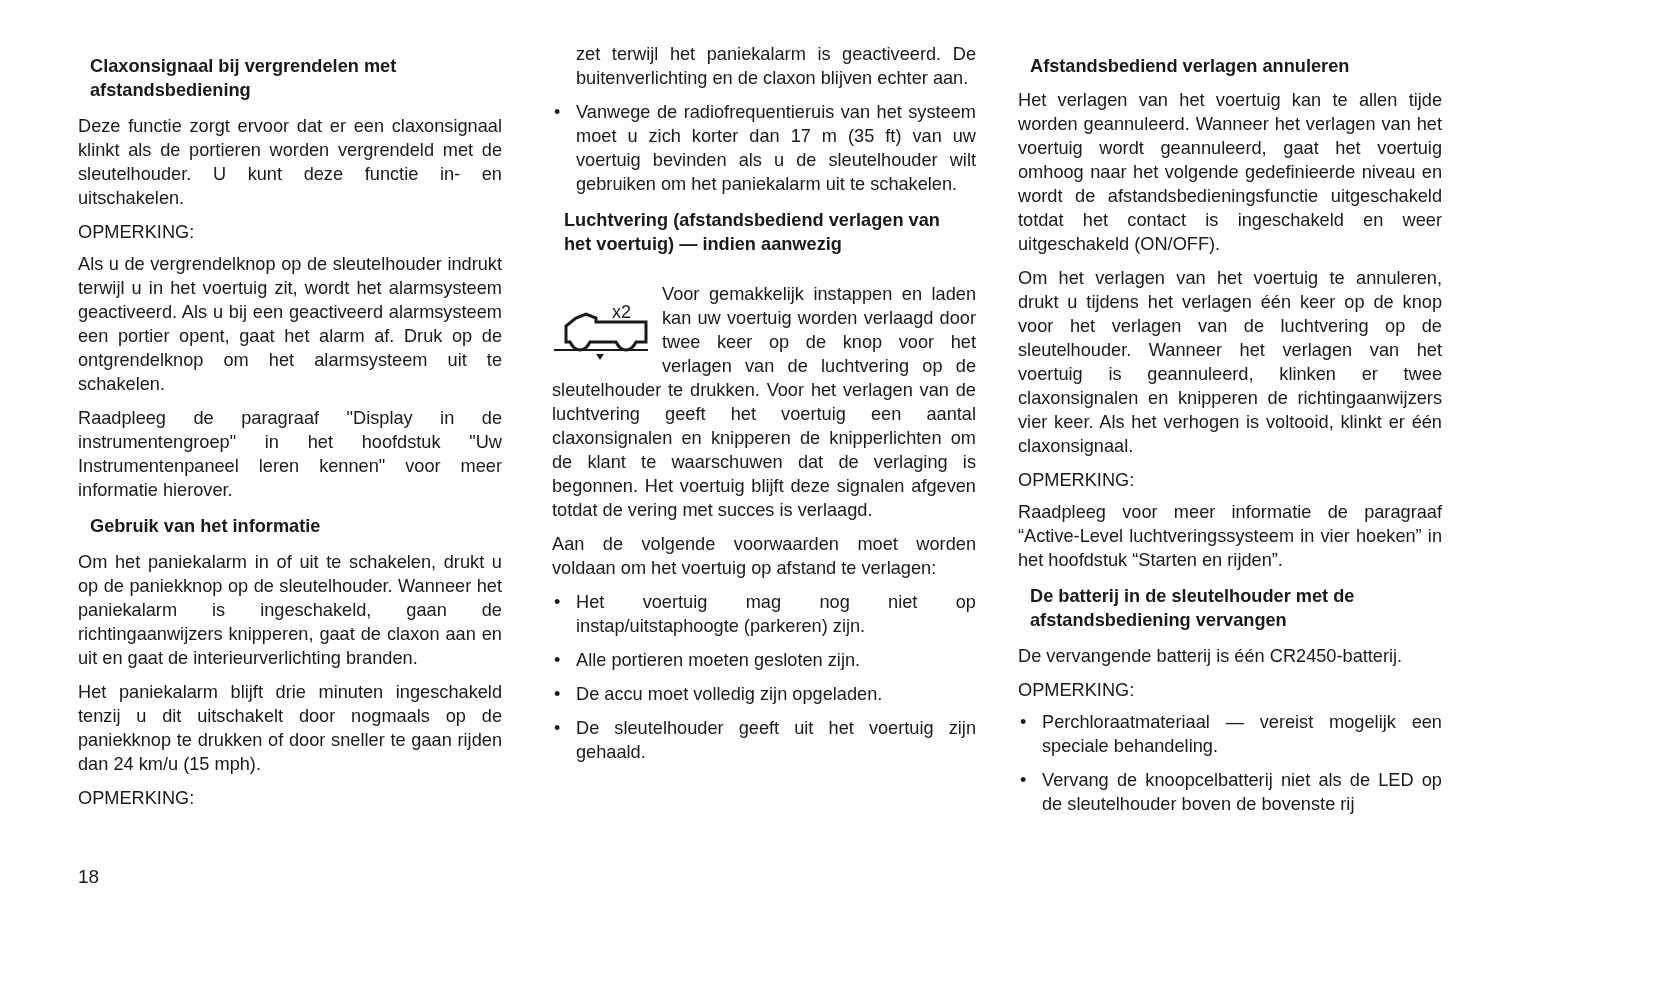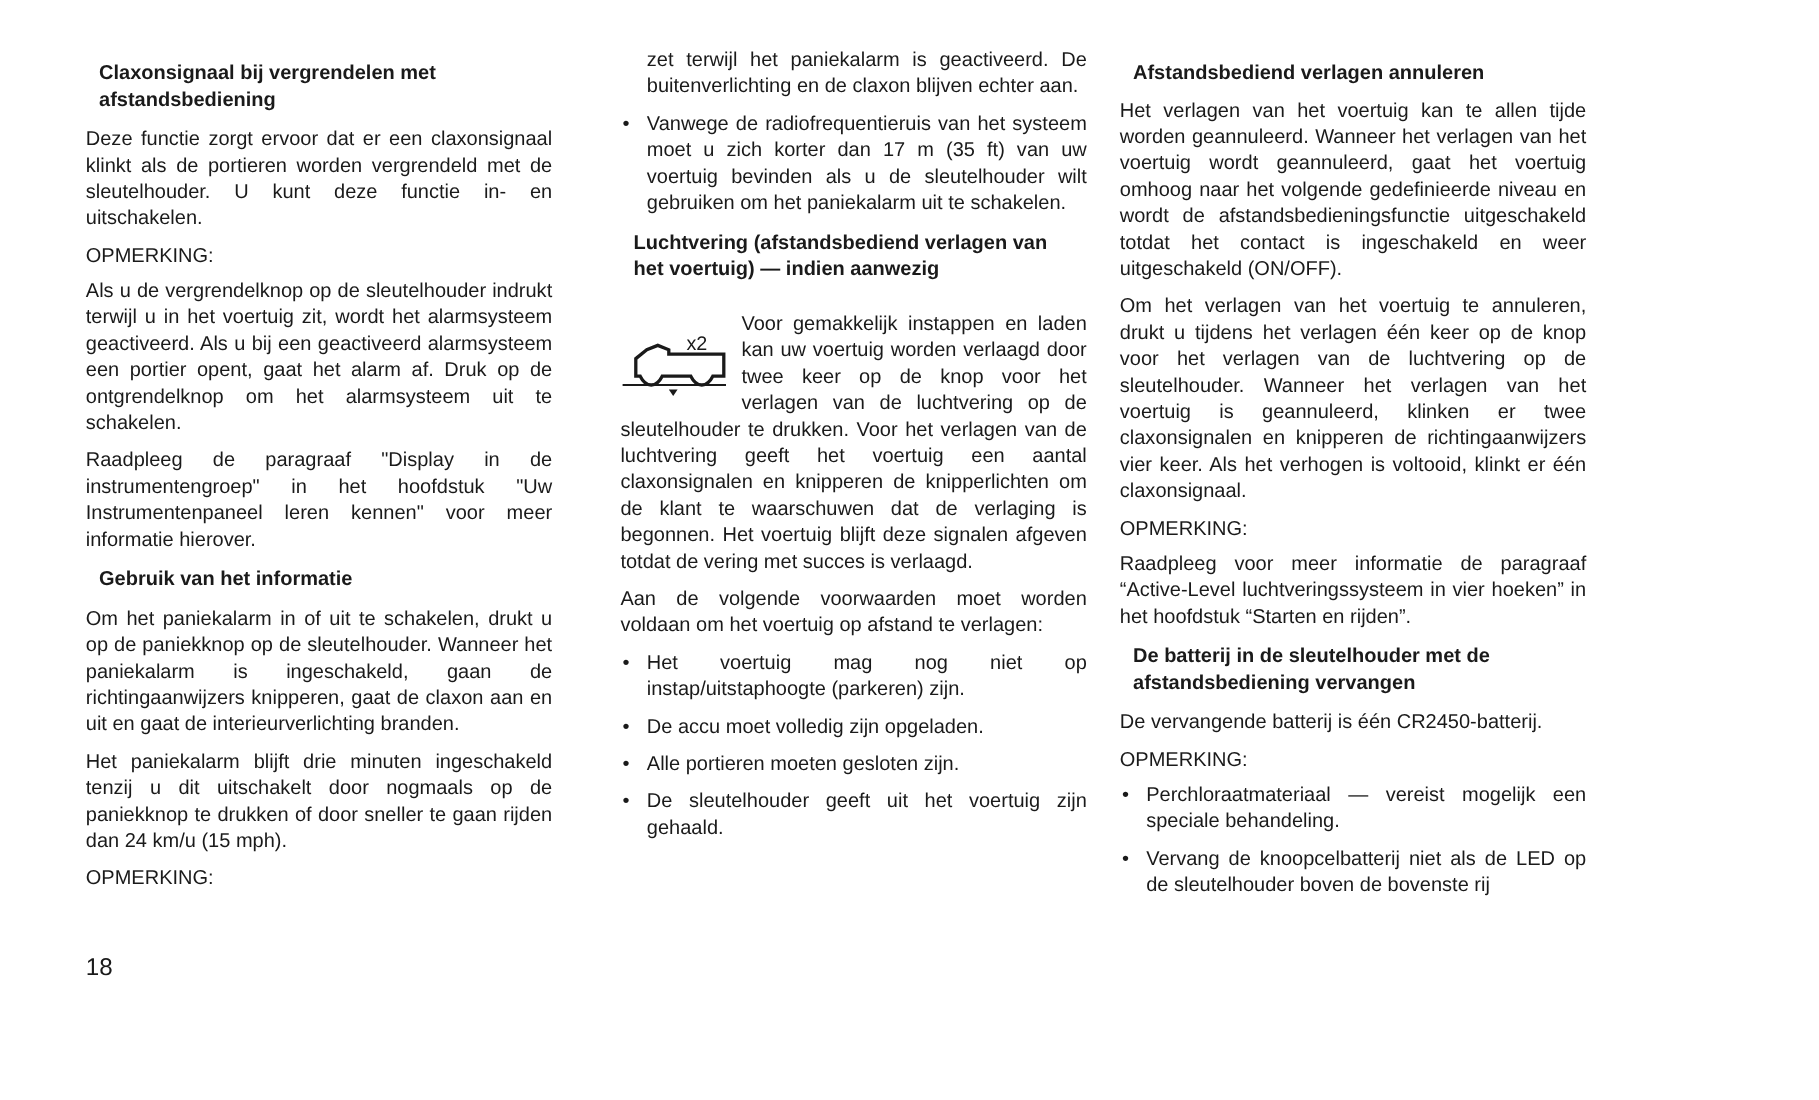--- a/index.html
+++ b/index.html
@@ -1,29 +1,29 @@
 <!DOCTYPE html>
 <html><head>
 <meta charset="utf-8">
 <style>
   html, body { margin:0; padding:0; background:#ffffff; }
   body { width:1654px; height:1000px; position:relative; overflow:hidden;
          font-family:"Liberation Sans", sans-serif; color:#1a1a1a; }
   .col { position:absolute; top:42px; width:424px; font-size:18.2px; line-height:24px; }
-  #c1 { left:78px; } #c2 { left:564px; } #c3 { left:1018px; }
+  #c1 { left:78px; } #c2 { left:552px; } #c3 { left:1018px; }
   .h { font-weight:bold; margin:12px; }
   .p { margin:0 0 10px 0; text-align:justify; }
   .note { font-weight:normal; margin:6px 0 8px 0; }
   ul { list-style:none; margin:0; padding:0; }
   li { position:relative; padding-left:24px; margin-bottom:10px; text-align:justify; }
   li::before { content:"•"; position:absolute; left:2px; top:0; }
   .cont { padding-left:24px; text-align:justify; margin:0 0 10px 0; }
   .figwrap { margin-top:26px; overflow:hidden; }
   .fig { float:left; width:98px; height:80px; margin:10px 12px 0 0; }
-  .pagenum { position:absolute; left:78px; top:866px; font-size:22px; }
+  .pagenum { position:absolute; left:78px; top:866px; font-size:19px; }
 </style>
 </head>
 <body>
 
 <div class="col" id="c1">
   <p class="h">Claxonsignaal bij vergrendelen met afstandsbediening</p>
   <p class="p">Deze functie zorgt ervoor dat er een claxonsignaal klinkt als de portieren worden vergrendeld met de sleutelhouder. U kunt deze functie in- en uitschakelen.</p>
   <p class="note">OPMERKING:</p>
   <p class="p">Als u de vergrendelknop op de sleutelhouder indrukt terwijl u in het voertuig zit, wordt het alarmsysteem geactiveerd. Als u bij een geactiveerd alarmsysteem een portier opent, gaat het alarm af. Druk op de ontgrendelknop om het alarmsysteem uit te schakelen.</p>
   <p class="p">Raadpleeg de paragraaf "Display in de instrumentengroep" in het hoofdstuk "Uw Instrumentenpaneel leren kennen" voor meer informatie hierover.</p>
@@ -44,22 +44,22 @@
       <path d="M14 34 L24 26 L34 22 L44 26 L44 30 L94 30 L94 50 L84 50 Q80 58 74 58 Q68 58 64 50 L38 50 Q34 58 28 58 Q22 58 18 50 L14 50 Z" fill="none" stroke="#1a1a1a" stroke-width="3"></path>
       <line x1="2" y1="58" x2="96" y2="58" stroke="#1a1a1a" stroke-width="2"></line>
       <path d="M44 62 L52 62 L48 68 Z" fill="#1a1a1a"></path>
       <text x="60" y="26" font-size="18" font-family="Liberation Sans, sans-serif" fill="#1a1a1a">x2</text>
     </svg>
     <p class="p">Voor gemakkelijk instappen en laden kan uw voertuig worden verlaagd door twee keer op de knop voor het verlagen van de luchtvering op de sleutelhouder te drukken. Voor het verlagen van de luchtvering geeft het voertuig een aantal claxonsignalen en knipperen de knipperlichten om de klant te waarschuwen dat de verlaging is begonnen. Het voertuig blijft deze signalen afgeven totdat de vering met succes is verlaagd.</p>
   </div>
   <p class="p">Aan de volgende voorwaarden moet worden voldaan om het voertuig op afstand te verlagen:</p>
   <ul>
     <li>Het voertuig mag nog niet op instap/uitstaphoogte (parkeren) zijn.</li>
+    <li>Alle portieren moeten gesloten zijn.</li>
     <li>De accu moet volledig zijn opgeladen.</li>
-    <li>Alle portieren moeten gesloten zijn.</li>
     <li>De sleutelhouder geeft uit het voertuig zijn gehaald.</li>
   </ul>
 </div>
 
 <div class="col" id="c3">
   <p class="h" style="margin-bottom:10px;">Afstandsbediend verlagen annuleren</p>
   <p class="p">Het verlagen van het voertuig kan te allen tijde worden geannuleerd. Wanneer het verlagen van het voertuig wordt geannuleerd, gaat het voertuig omhoog naar het volgende gedefinieerde niveau en wordt de afstandsbedieningsfunctie uitgeschakeld totdat het contact is ingeschakeld en weer uitgeschakeld (ON/OFF).</p>
   <p class="p">Om het verlagen van het voertuig te annuleren, drukt u tijdens het verlagen één keer op de knop voor het verlagen van de luchtvering op de sleutelhouder. Wanneer het verlagen van het voertuig is geannuleerd, klinken er twee claxonsignalen en knipperen de richtingaanwijzers vier keer. Als het verhogen is voltooid, klinkt er één claxonsignaal.</p>
   <p class="note">OPMERKING:</p>
   <p class="p">Raadpleeg voor meer informatie de paragraaf “Active-Level luchtveringssysteem in vier hoeken” in het hoofdstuk “Starten en rijden”.</p>

